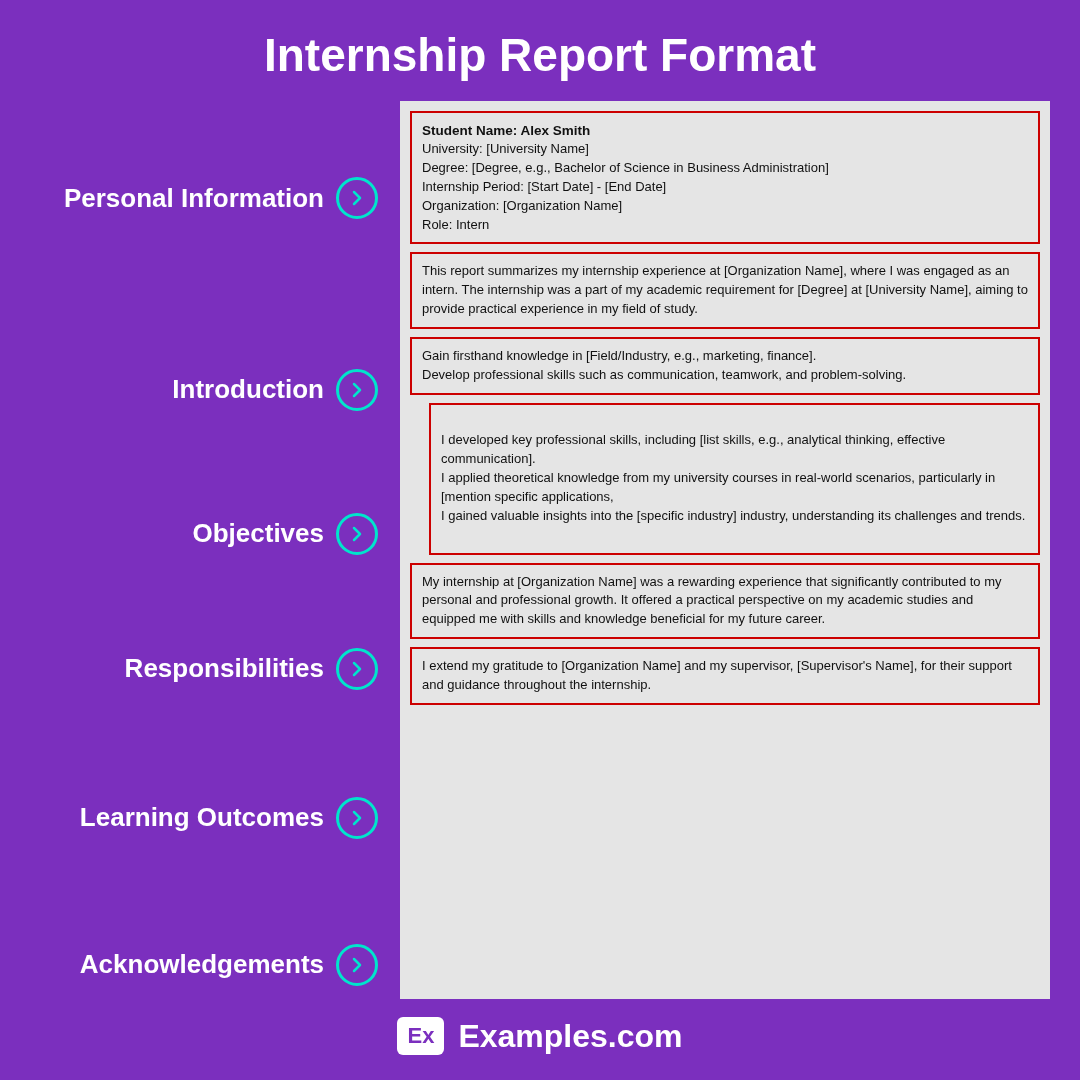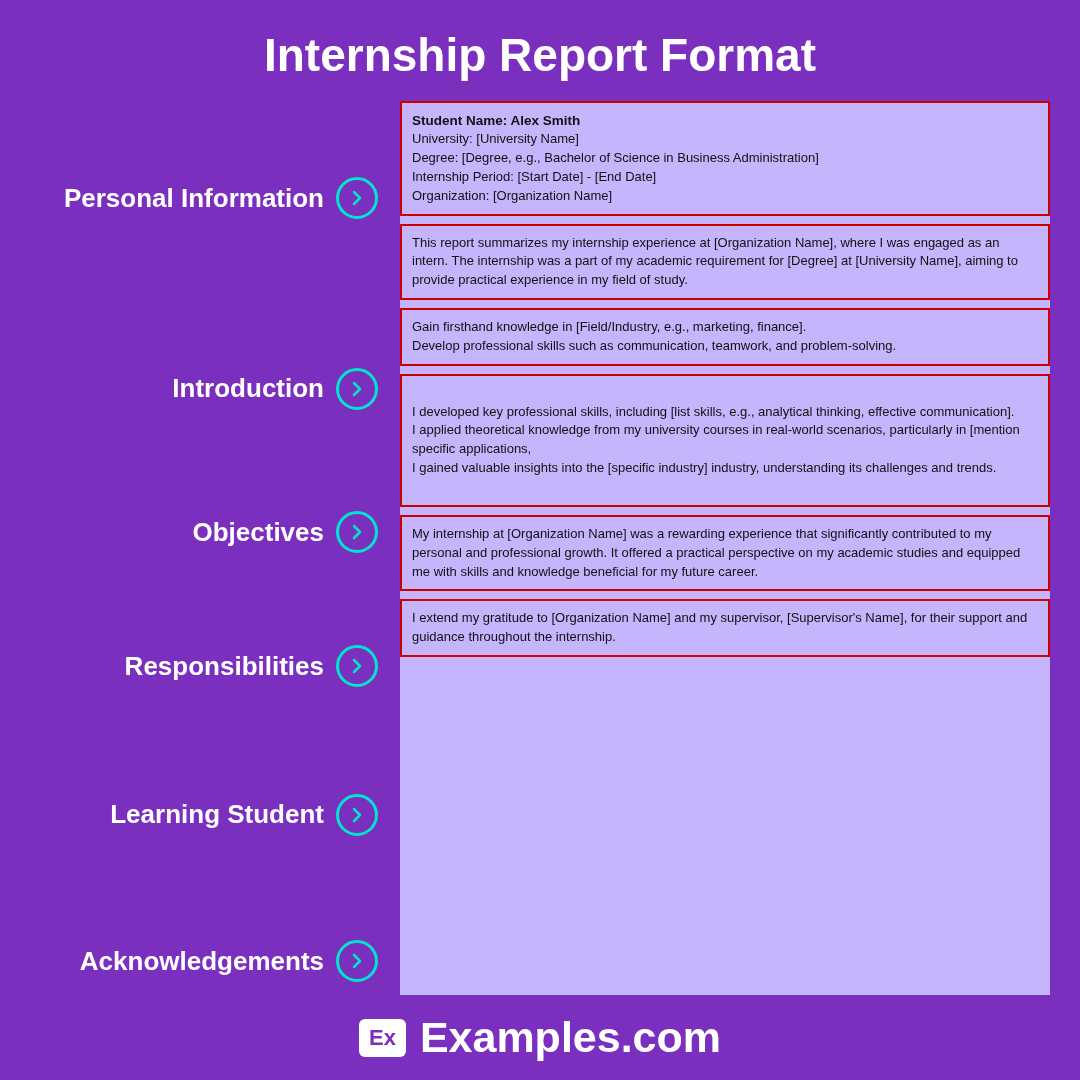--- a/index.html
+++ b/index.html
@@ -66,22 +66,23 @@
       flex-shrink: 0;
     }
 
     .chevron-circle svg {
       width: 20px;
       height: 20px;
     }
 
     .right-panel {
       flex: 1;
-      background-color: #c4b5fd;
+      background-color: #e5e5e5;
       margin-left: 10px;
+      padding: 10px;
       display: flex;
       flex-direction: column;
       gap: 8px;
     }
 
     .content-box {
       border: 2px solid #CC0000;
       padding: 8px 10px;
       font-size: 13px;
       color: #111;
@@ -104,35 +105,35 @@
 
     .left-row {
       display: flex;
       align-items: center;
     }
 
     .footer {
       display: flex;
       align-items: center;
       gap: 14px;
-      padding: 18px 0 18px 0;
+      padding: 18px 0 25px 0;
     }
 
     .ex-logo {
       background: white;
       color: #7B2FBE;
       font-size: 22px;
       font-weight: 900;
       padding: 6px 10px;
       border-radius: 6px;
     }
 
     .footer-text {
       color: white;
-      font-size: 43px;
+      font-size: 32px;
       font-weight: 700;
     }
   </style>
 </head>
 <body>
 
 <div class="page-title">Internship Report Format</div>
 
 <div class="main-content">
   <div class="left-panel">
@@ -176,21 +177,21 @@
         <div class="chevron-circle">
           <svg viewBox="0 0 20 20" fill="none" xmlns="http://www.w3.org/2000/svg">
             <polyline points="7,4 13,10 7,16" stroke="#00E5CC" stroke-width="2.5" stroke-linecap="round" stroke-linejoin="round"></polyline>
           </svg>
         </div>
       </div>
     </div>
 
     <div class="left-row row-learning">
       <div class="section-label-row" style="width:100%">
-        <span class="section-label">Learning Student</span>
+        <span class="section-label">Learning Outcomes</span>
         <div class="chevron-circle">
           <svg viewBox="0 0 20 20" fill="none" xmlns="http://www.w3.org/2000/svg">
             <polyline points="7,4 13,10 7,16" stroke="#00E5CC" stroke-width="2.5" stroke-linecap="round" stroke-linejoin="round"></polyline>
           </svg>
         </div>
       </div>
     </div>
 
 
     <div class="left-row row-acknowledgements">
@@ -207,33 +208,34 @@
   </div>
 
   <div class="right-panel">
 
     <div class="content-box">
       <div class="bold-line">Student Name: Alex Smith</div>
       <div>University: [University Name]</div>
       <div>Degree: [Degree, e.g., Bachelor of Science in Business Administration]</div>
       <div>Internship Period: [Start Date] - [End Date]</div>
       <div>Organization: [Organization Name]</div>
+      <div>Role: Intern</div>
     </div>
 
     <div class="content-box">
       <div>This report summarizes my internship experience at [Organization Name], where I was engaged as an intern. The internship was a part of my academic requirement for [Degree] at [University Name], aiming to provide practical experience in my field of study.</div>
     </div>
 
     <div class="content-box">
       <div>Gain firsthand knowledge in [Field/Industry, e.g., marketing, finance].</div>
       <div>Develop professional skills such as communication, teamwork, and problem-solving.</div>
     </div>
 
 
-    <div class="content-box" style="white-space: pre-line;">
+    <div class="content-box" style="white-space: pre-line; margin-left: 19px;">
       <div>I developed key professional skills, including [list skills, e.g., analytical thinking, effective communication].
 I applied theoretical knowledge from my university courses in real-world scenarios, particularly in [mention specific applications,
 I gained valuable insights into the [specific industry] industry, understanding its challenges and trends.</div>
     </div>
 
     <div class="content-box">
       <div>My internship at [Organization Name] was a rewarding experience that significantly contributed to my personal and professional growth. It offered a practical perspective on my academic studies and equipped me with skills and knowledge beneficial for my future career.</div>
     </div>
 
     <div class="content-box">

